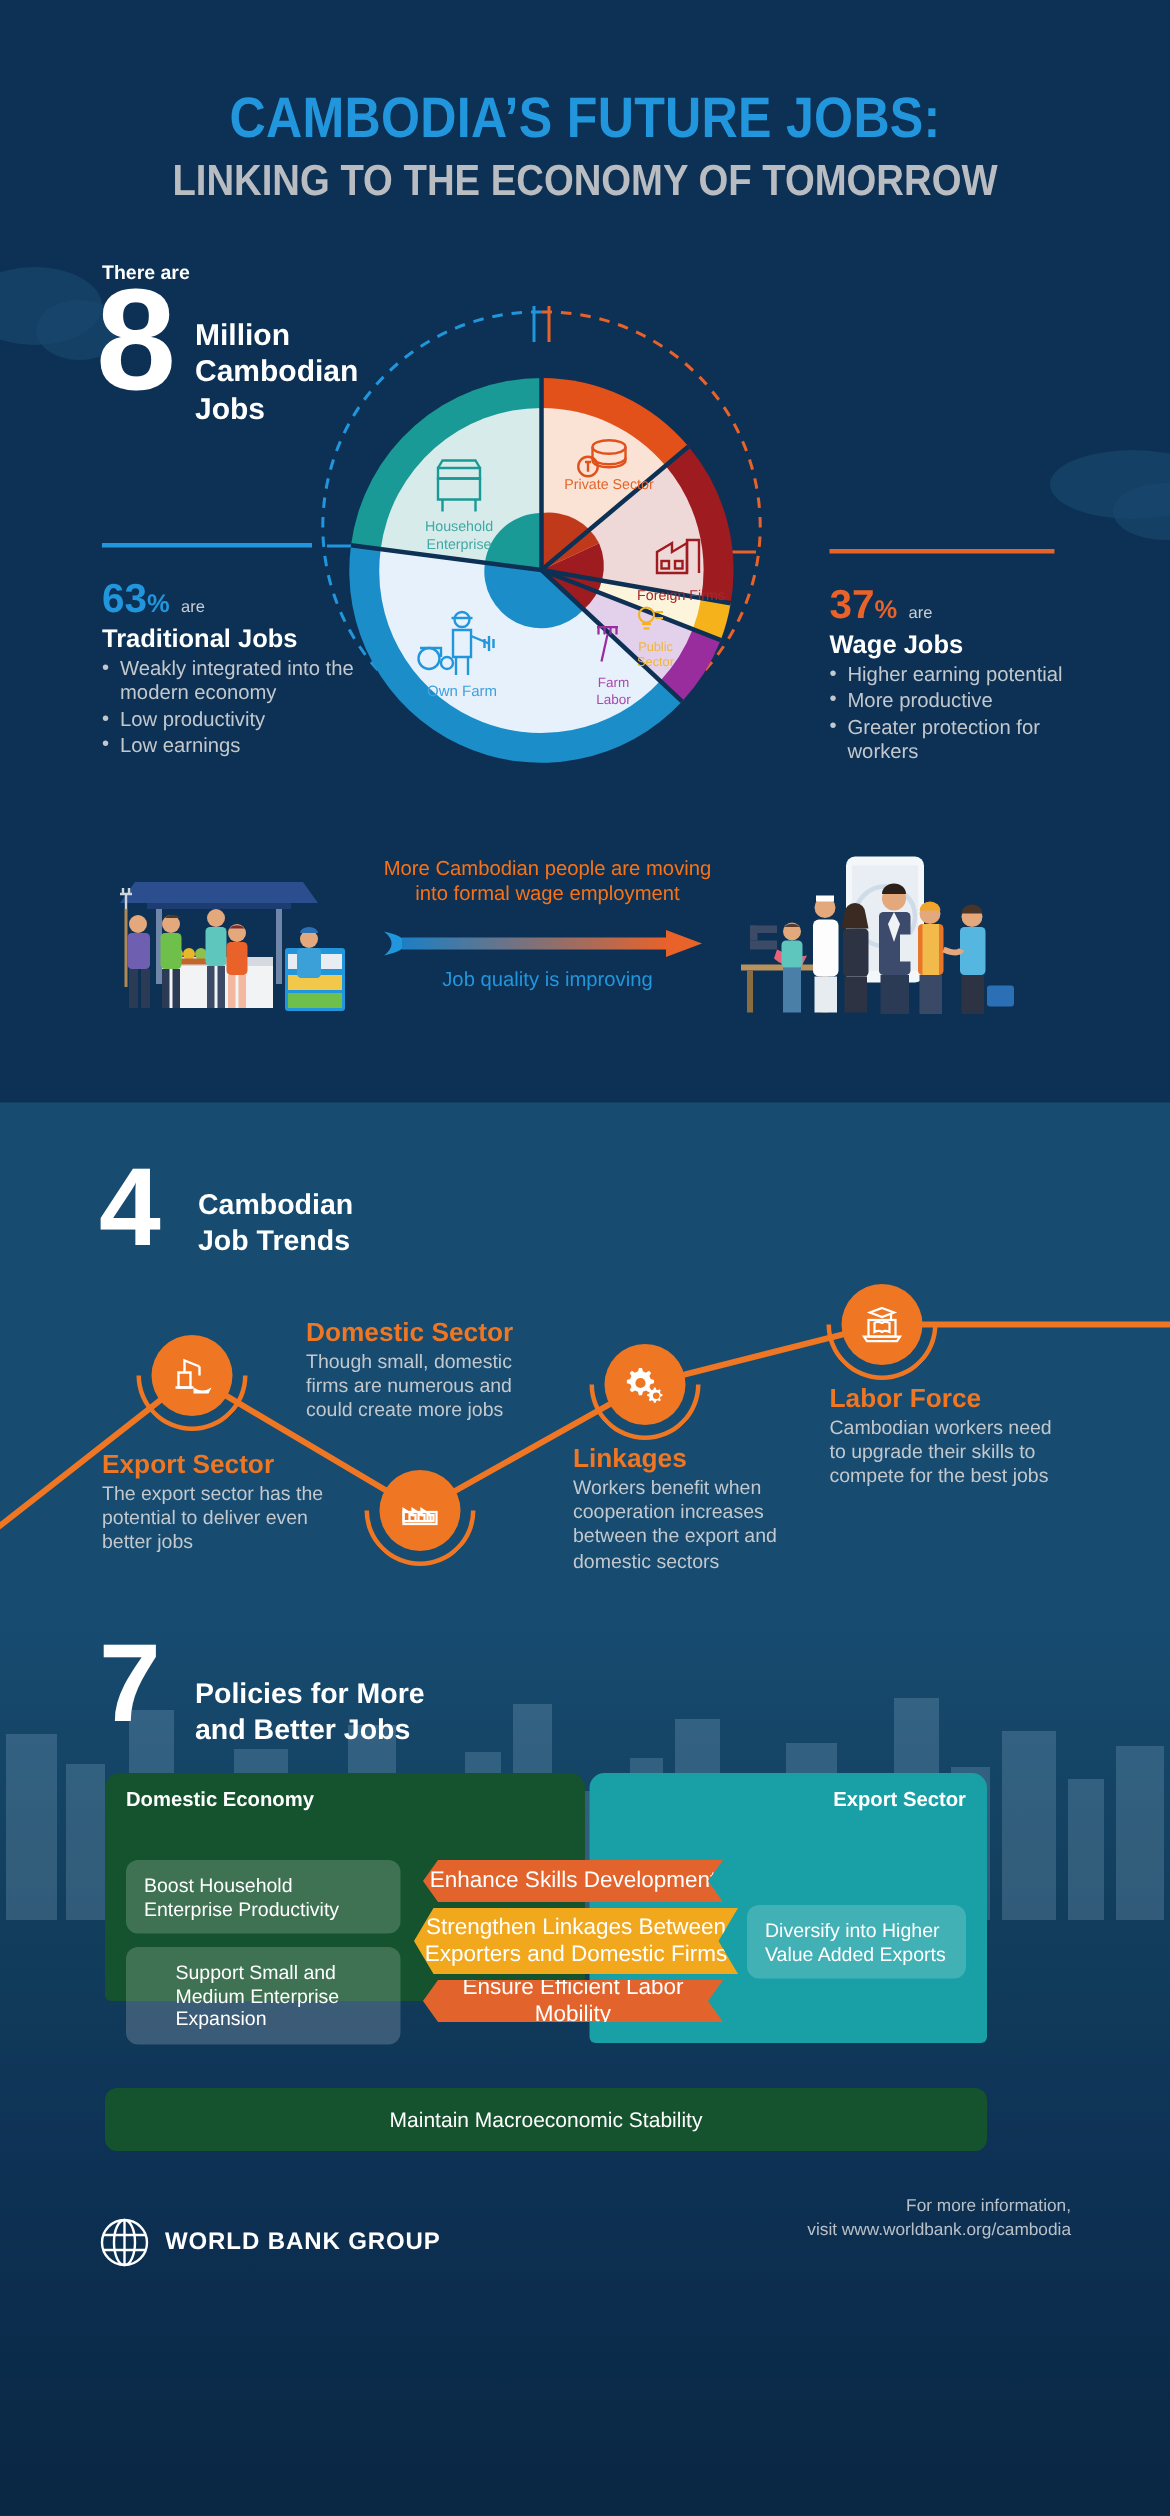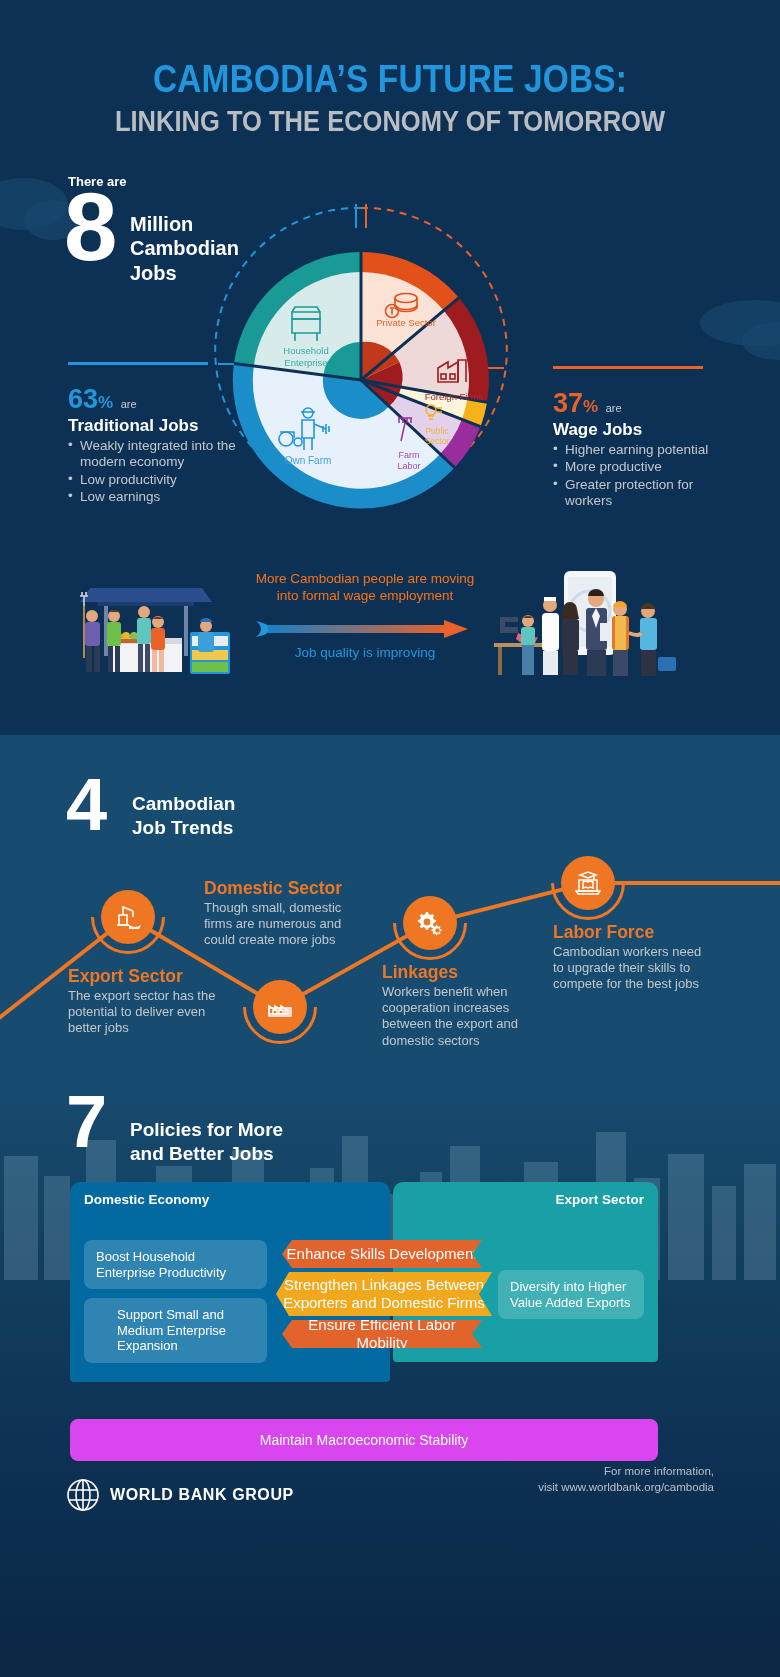--- a/index.html
+++ b/index.html
@@ -87,44 +87,44 @@
 
   
   .sec-policies { position: absolute; left: 0; top: 1080px; width: 780px; height: 597px;
                   background: linear-gradient(180deg,#174b70 0%, #13405f 28%, #0d3154 62%, #0a2743 100%);
                   overflow: hidden; }
   .skyline { position: absolute; left: 0; top: 0; width: 780px; height: 200px; opacity: .22; }
   .big7 { position: absolute; left: 66px; top: 12px; font-size: 74px; font-weight: bold; line-height: .82;
           letter-spacing: -2px; }
   .big7-label { position: absolute; left: 130px; top: 38px; font-size: 19px; font-weight: bold; line-height: 1.24; }
 
-  .panel-dom { position: absolute; left: 70px; top: 1182px; width: 320px; height: 200px;
-               background: #0369a1; border-radius: 10px 10px 4px 4px; }
+  .panel-dom { position: absolute; left: 70px; top: 1182px; width: 320px; height: 152px;
+               background: #14532d; border-radius: 10px 10px 4px 4px; }
   .panel-exp { position: absolute; left: 393px; top: 1182px; width: 265px; height: 180px;
                background: #19a0a6; border-radius: 10px 10px 4px 4px; }
   .panel-head { font-size: 13.5px; font-weight: bold; padding: 10px 14px; }
   .panel-head.right { text-align: right; }
   .pill { position: absolute; background: rgba(255,255,255,.18); border-radius: 8px;
           font-size: 13px; line-height: 1.2; color: #fff; padding: 9px 12px; }
   .pill-dom1 { left: 84px; top: 1240px; width: 183px; }
   .pill-dom2 { left: 84px; top: 1298px; width: 183px; padding-left: 33px; }
   .pill-exp1 { left: 498px; top: 1270px; width: 146px; }
 
   .chev { position: absolute; display: flex; align-items: center; justify-content: center;
           font-size: 15px; line-height: 1.18; text-align: center; color: #fff; }
   .chev-a { left: 282px; top: 1240px; width: 200px; height: 28px; background: #e2642c;
             clip-path: polygon(0 50%, 10px 0, 100% 0, calc(100% - 10px) 50%, 100% 100%, 10px 100%); }
   .chev-b { left: 276px; top: 1272px; width: 216px; height: 44px; background: #f2a81d;
             clip-path: polygon(0 50%, 13px 0, 100% 0, calc(100% - 13px) 50%, 100% 100%, 13px 100%); }
   .chev-c { left: 282px; top: 1320px; width: 200px; height: 28px; background: #e2642c;
             clip-path: polygon(0 50%, 10px 0, 100% 0, calc(100% - 10px) 50%, 100% 100%, 10px 100%); }
 
   .macro-bar { position: absolute; left: 70px; top: 1392px; width: 588px; height: 42px;
-               background: #d946ef; border-radius: 8px; display: flex; align-items: center;
-               justify-content: center; font-size: 14px; margin-top: 27px; }
+               background: #14532d; border-radius: 8px; display: flex; align-items: center;
+               justify-content: center; font-size: 14px; }
 
   .footer-logo { position: absolute; left: 66px; top: 1458px; display: flex; align-items: center; gap: 10px; margin-top: 20px; }
   .globe { width: 34px; height: 34px; }
   .wb-text { font-size: 16px; font-weight: bold; letter-spacing: .6px; }
   .footer-info { position: absolute; right: 66px; top: 1463px; text-align: right; font-size: 11.5px;
                  color: #b9c0c7; line-height: 1.42; }
 </style>
 </head>
 <body>
 

